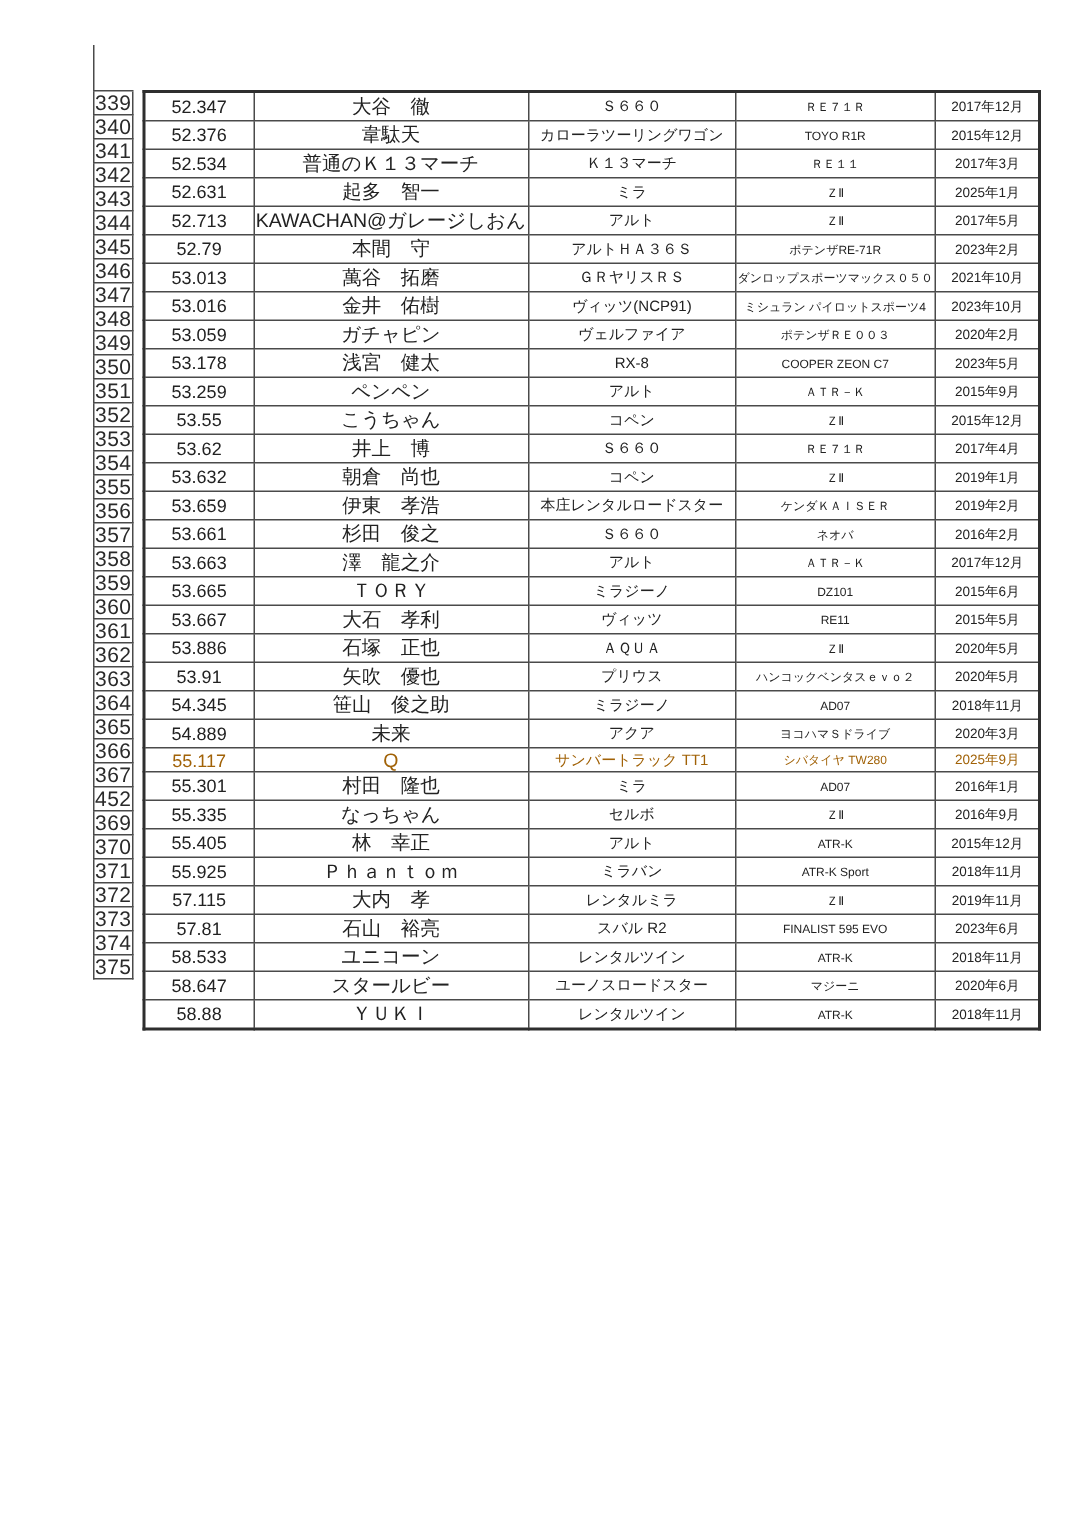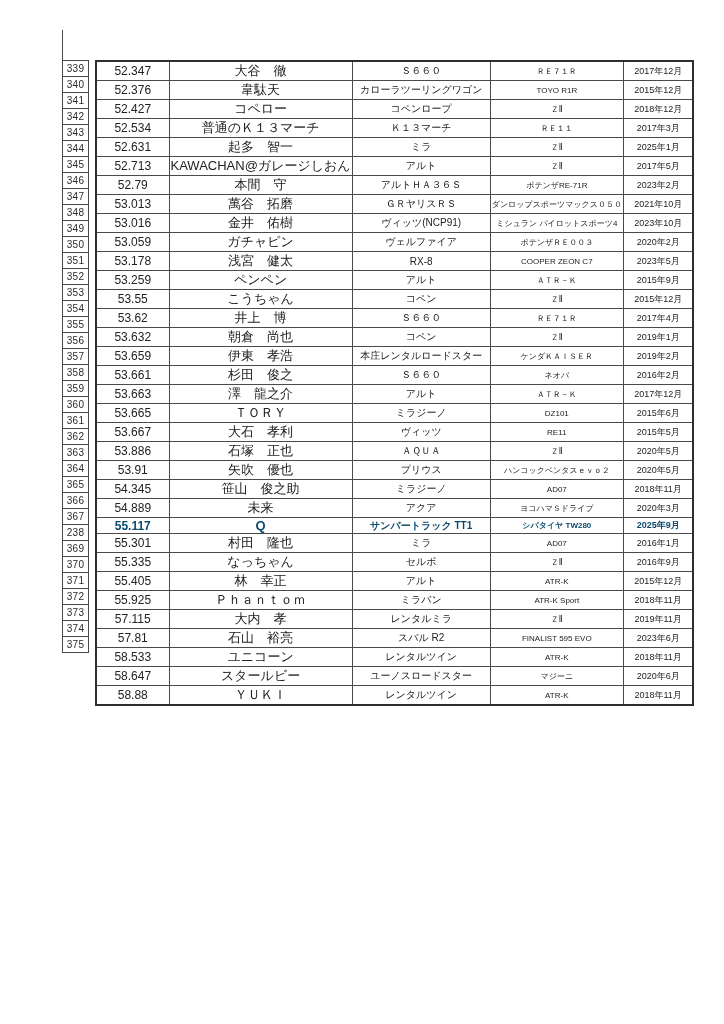--- a/index.html
+++ b/index.html
@@ -20,21 +20,21 @@
   
   .rank-column {
     position:absolute; left:62px; top:60px; width:27px;
     border-top:1px solid #4a4a4a;
   }
   .rank-cell {
     height:16px; line-height:15px;
     border-left:1px solid #4a4a4a;
     border-right:1px solid #4a4a4a;
     border-bottom:1px solid #4a4a4a;
-    font-size:10px; text-align:center;
+    font-size:14px; text-align:center;
     color:#2a2a2a;
     letter-spacing:0.3px;
   }
 
   
   .main-table {
     position:absolute; left:95px; top:60px;
     border-collapse:collapse; table-layout:fixed;
     border:2px solid #2e2e2e;
   }
@@ -45,21 +45,21 @@
     text-align:center; vertical-align:middle;
     white-space:nowrap; overflow:hidden;
     color:#222222;
   }
   .col-time   { width:73px;  font-size:12px; }
   .col-driver { width:132px; font-size:13px; }
   .col-car    { width:138px; font-size:10px; }
   .col-tire   { width:132px; font-size:8px;margin-top:46px;  }
   .col-date   { width:70px;  font-size:9px;  }
 
-  tr.hl td { color:#0c4a6e;font-weight:bold; }
+  tr.hl td { color:#a16207; }
 </style>
 </head>
 <body>
 
 <div class="page">
 
   <div class="rank-stub"></div>
 
   <div class="rank-column">
       <div class="rank-cell">339</div>
@@ -84,21 +84,21 @@
       <div class="rank-cell">358</div>
       <div class="rank-cell">359</div>
       <div class="rank-cell">360</div>
       <div class="rank-cell">361</div>
       <div class="rank-cell">362</div>
       <div class="rank-cell">363</div>
       <div class="rank-cell">364</div>
       <div class="rank-cell">365</div>
       <div class="rank-cell">366</div>
       <div class="rank-cell">367</div>
-      <div class="rank-cell">238</div>
+      <div class="rank-cell">452</div>
       <div class="rank-cell">369</div>
       <div class="rank-cell">370</div>
       <div class="rank-cell">371</div>
       <div class="rank-cell">372</div>
       <div class="rank-cell">373</div>
       <div class="rank-cell">374</div>
       <div class="rank-cell">375</div>
     </div>
 
   <table class="main-table">
@@ -111,27 +111,20 @@
           <td class="col-date">2017年12月</td>
         </tr>
         <tr>
           <td class="col-time">52.376</td>
           <td class="col-driver">韋駄天</td>
           <td class="col-car">カローラツーリングワゴン</td>
           <td class="col-tire">TOYO R1R</td>
           <td class="col-date">2015年12月</td>
         </tr>
         <tr>
-          <td class="col-time">52.427</td>
-          <td class="col-driver">コペロー</td>
-          <td class="col-car">コペンロープ</td>
-          <td class="col-tire">ＺⅡ</td>
-          <td class="col-date">2018年12月</td>
-        </tr>
-        <tr>
           <td class="col-time">52.534</td>
           <td class="col-driver">普通のＫ１３マーチ</td>
           <td class="col-car">Ｋ１３マーチ</td>
           <td class="col-tire">ＲＥ１１</td>
           <td class="col-date">2017年3月</td>
         </tr>
         <tr>
           <td class="col-time">52.631</td>
           <td class="col-driver">起多　智一</td>
           <td class="col-car">ミラ</td>

